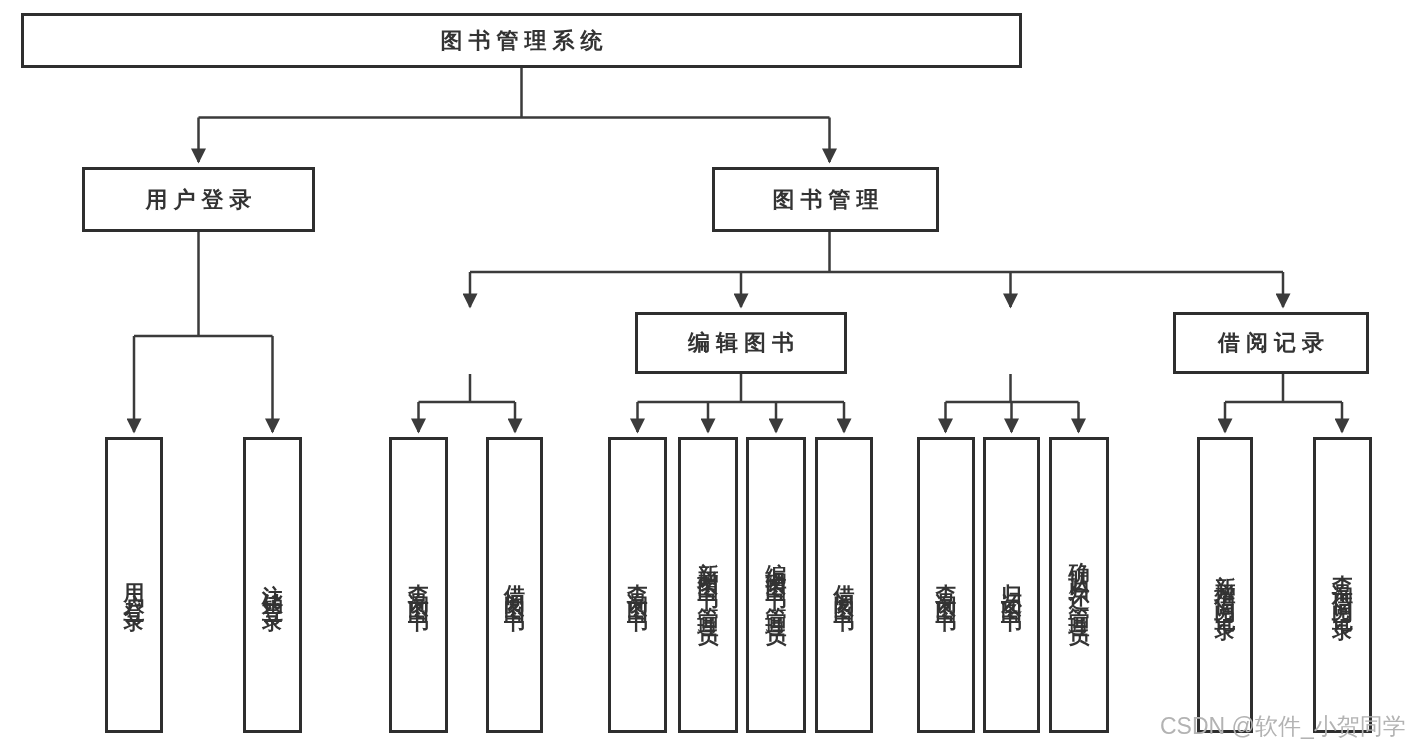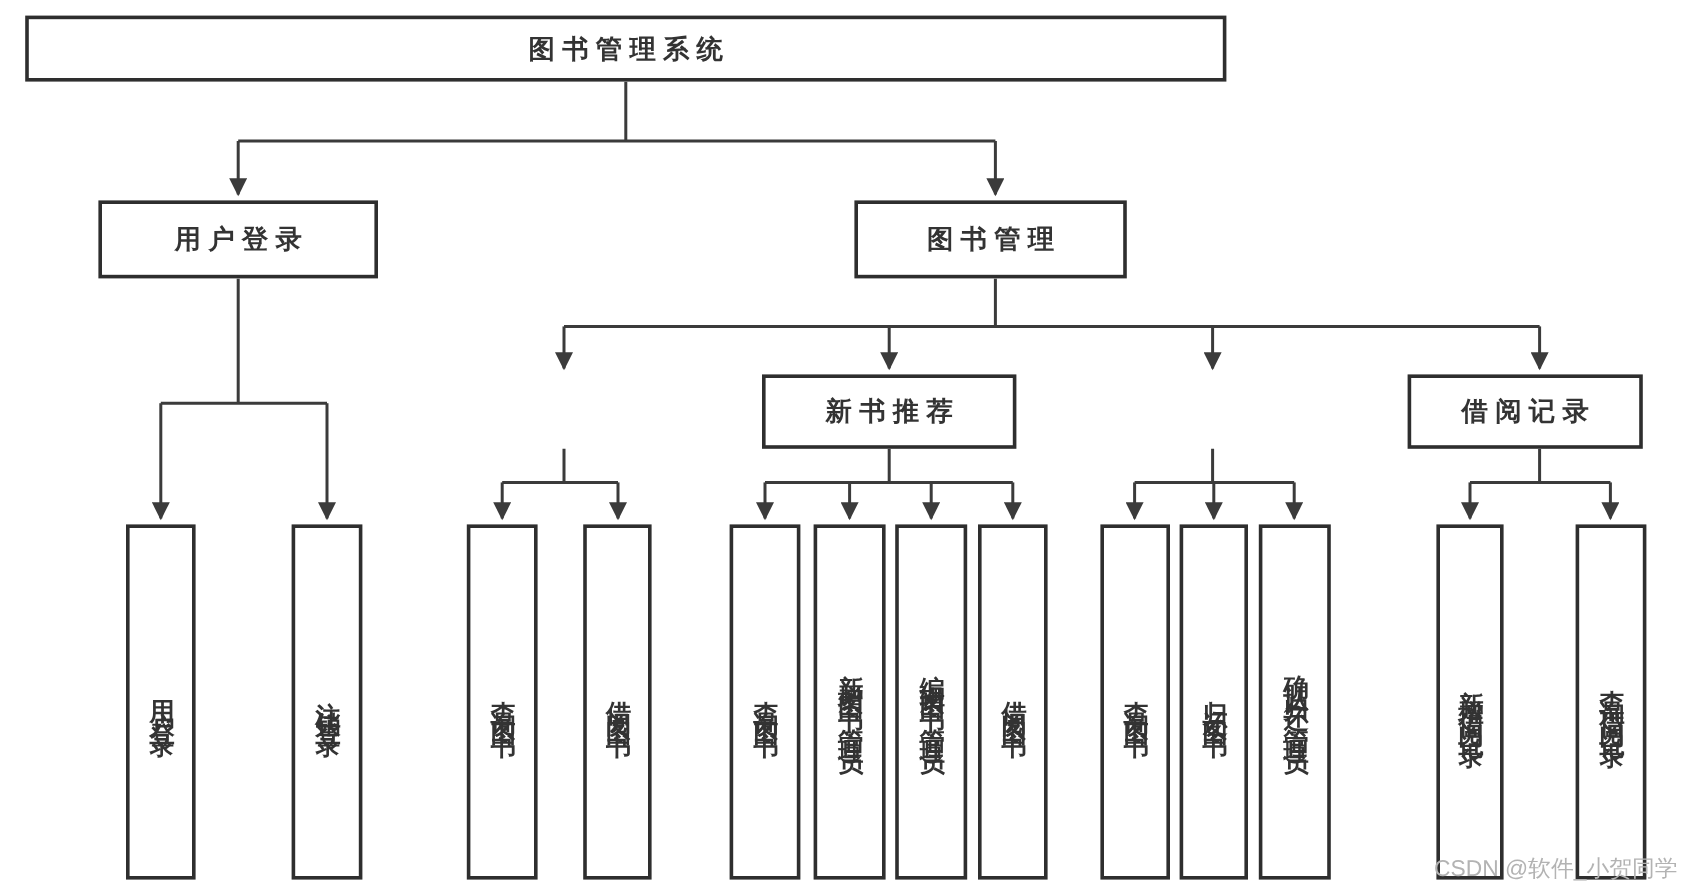--- a/index.html
+++ b/index.html
@@ -24,21 +24,21 @@
   .vlabel{
     writing-mode:vertical-rl;
     font-size:21px;letter-spacing:9px;
     color:var(--text,#333);
     white-space:nowrap;
   }
   .lvl1{top:167px;height:65px;}
   .lvl2{top:312px;height:62px;}
   .watermark{
     position:absolute;top:711px;left:1160px;width:238px;
-    font-size:19px;color:var(--watermark,#b3b3b3);
+    font-size:23px;color:var(--watermark,#b3b3b3);
     text-align:right;white-space:nowrap;z-index:5;
   }
 </style>
 </head>
 <body>
 
 <div class="stage">
 
   <svg class="connectors" width="1405" height="747" viewBox="0 0 1405 747">
     <defs>
@@ -96,21 +96,21 @@
   </div>
 
   <div class="node lvl1" style="left:82px;width:233px">
     <span class="hlabel">用户登录</span>
   </div>
   <div class="node lvl1" style="left:712px;width:227px">
     <span class="hlabel">图书管理</span>
   </div>
 
   <div class="node lvl2" style="left:635px;width:212px">
-    <span class="hlabel">新书推荐</span>
+    <span class="hlabel">编辑图书</span>
   </div>
   <div class="node lvl2" style="left:1173px;width:196px">
     <span class="hlabel">借阅记录</span>
   </div>
 
   <div class="node leaf" style="left:105px;width:58px">
     <span class="vlabel">用户登录</span>
   </div>
   <div class="node leaf" style="left:243px;width:59px">
     <span class="vlabel">注销登录</span>

